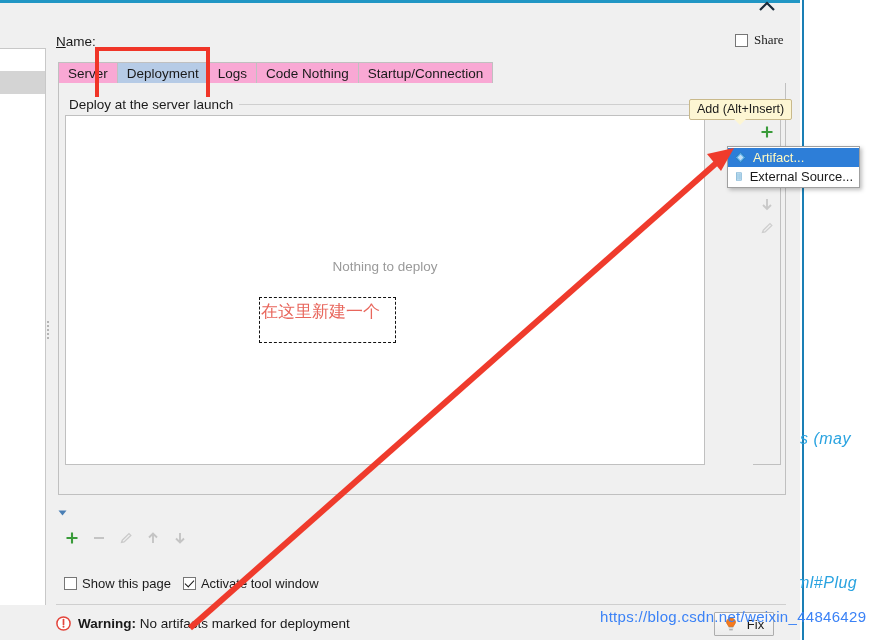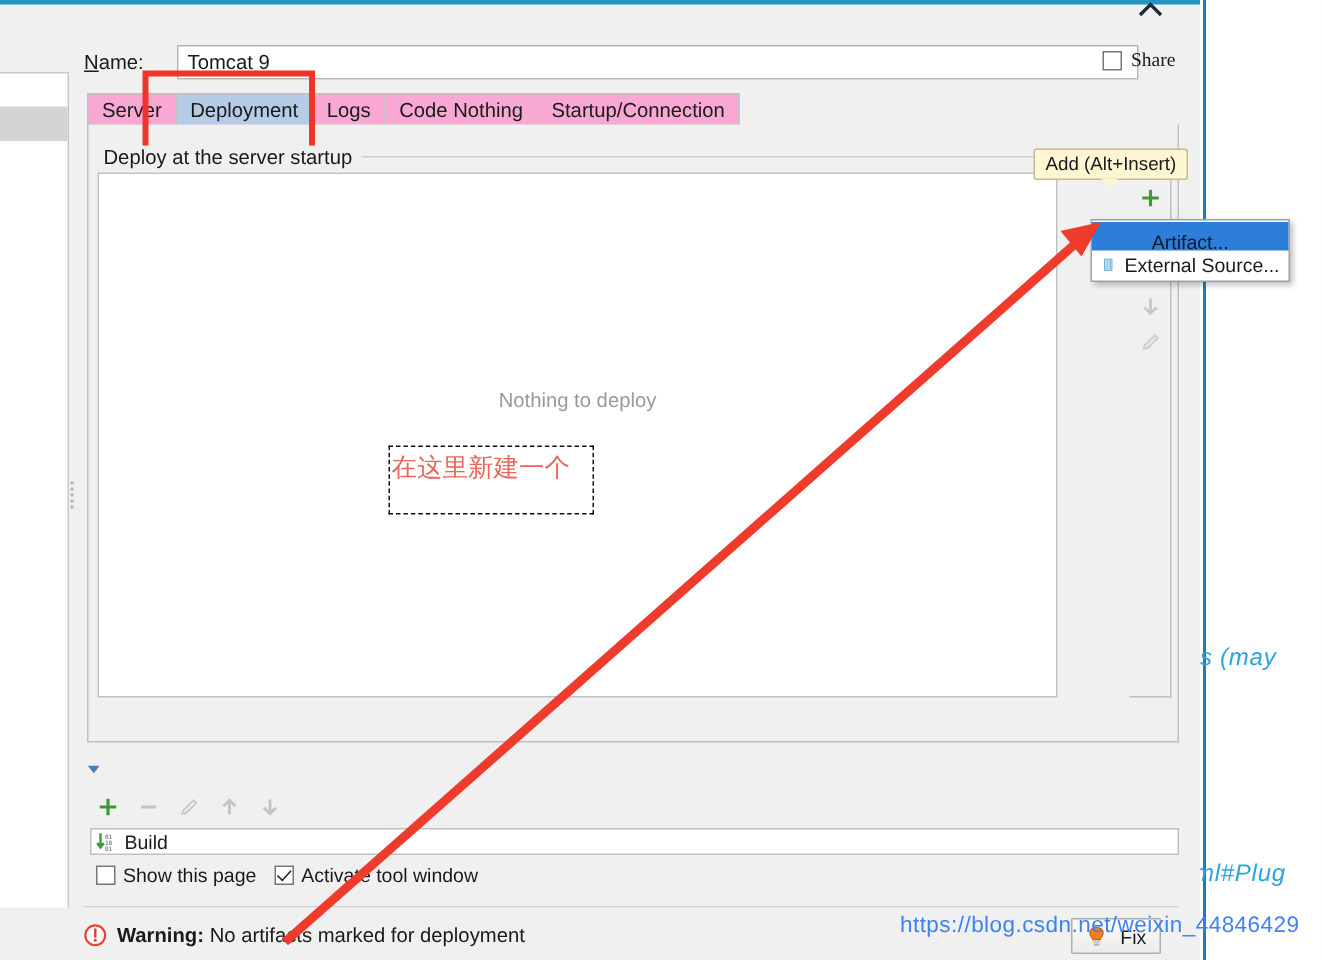--- a/index.html
+++ b/index.html
@@ -183,21 +183,21 @@
   }
   #add-menu{
     position:absolute;left:727px;top:146px;width:133px;
     background:#ffffff;border:1px solid #a0a0a0;box-sizing:border-box;
     box-shadow:2px 2px 4px rgba(0,0,0,.25);padding:1px 0;
   }
   .menu-item{
     height:19px;display:flex;align-items:center;gap:6px;padding:0 6px;
     font-size:13px;color:#1a1a1a;white-space:nowrap;cursor:pointer;
   }
-  .menu-item.sel{background:#2d7ed8;color:#0f172a;flex-direction:column;}
+  .menu-item.sel{background:#2d7ed8;color:#fef9c3;}
 
   
   #red-rect{
     position:absolute;left:95px;top:47px;width:115px;height:60px;
     border:4px solid #f03528;box-sizing:border-box;pointer-events:none;
   }
   #dashed-rect{
     position:absolute;left:259px;top:297px;width:137px;height:46px;
     border:1.6px dashed #111111;box-sizing:border-box;pointer-events:none;
   }
@@ -237,39 +237,38 @@
     <div id="splitter">
       <i></i>
         <i></i>
         <i></i>
         <i></i>
         <i></i>
     </div>
 
     <div id="name-row">
       <div id="name-label"><u>N</u>ame:</div>
-      <input id="name-input" type="text" value="Tomcat 9" style="">
     </div>
     <div id="share-wrap">
       <span class="cbx"></span>
       <span>Share</span>
     </div>
 
     <div id="tabs-filler"></div>
     <div id="tabs">
       <div class="tab">Server</div>
       <div class="tab active">Deployment</div>
       <div class="tab">Logs</div>
       <div class="tab">Code Nothing</div>
       <div class="tab">Startup/Connection</div>
     </div>
 
     <div id="tab-content">
       <div id="group-line"></div>
-      <div id="group-label">Deploy at the server startup</div>
+      <div id="group-label">Deploy at the server launch</div>
 
       <div id="deploy-box">
         <div id="nothing-to-deploy">Nothing to deploy</div>
       </div>
 
       <div id="deploy-toolbar">
         <div class="tb-btn">
           <svg width="16" height="16" viewBox="0 0 16 16">
             <path d="M8 2.5 L8 13.5 M2.5 8 L13.5 8" stroke="#3a9b3a" stroke-width="2.1" stroke-linecap="butt"></path>
           </svg>
@@ -323,29 +322,20 @@
           <path d="M8 3.5 L8 13 M4 7.5 L8 3.5 L12 7.5" stroke="#9a9a9a" stroke-width="1.9" fill="none"></path>
         </svg>
       </div>
       <div class="bl-btn dis">
         <svg width="16" height="16" viewBox="0 0 16 16">
           <path d="M8 3 L8 12.5 M4 8.5 L8 12.5 L12 8.5" stroke="#9a9a9a" stroke-width="1.9" fill="none"></path>
         </svg>
       </div>
     </div>
 
-    <div id="build-row">
-      <svg width="14" height="14" viewBox="0 0 14 14">
-        <path d="M3 1.5 L3 10.5 M0.8 8 L3 11 L5.2 8" stroke="#3a9b3a" stroke-width="1.6" fill="none"></path>
-        <text x="6" y="5.5" font-size="4" fill="#555" font-family="monospace">01</text>
-        <text x="6" y="9.5" font-size="4" fill="#555" font-family="monospace">10</text>
-        <text x="6" y="13" font-size="4" fill="#555" font-family="monospace">01</text>
-      </svg>
-      <span id="build-label">Build</span>
-    </div>
 
     <div id="bottom-checks">
       <span class="grp">
         <span class="cbx"></span>
         <span>Show this page</span>
       </span>
       <span class="grp" style="margin-left:6px">
         <span class="cbx checked"></span>
         <span>Activate tool window</span>
       </span>

